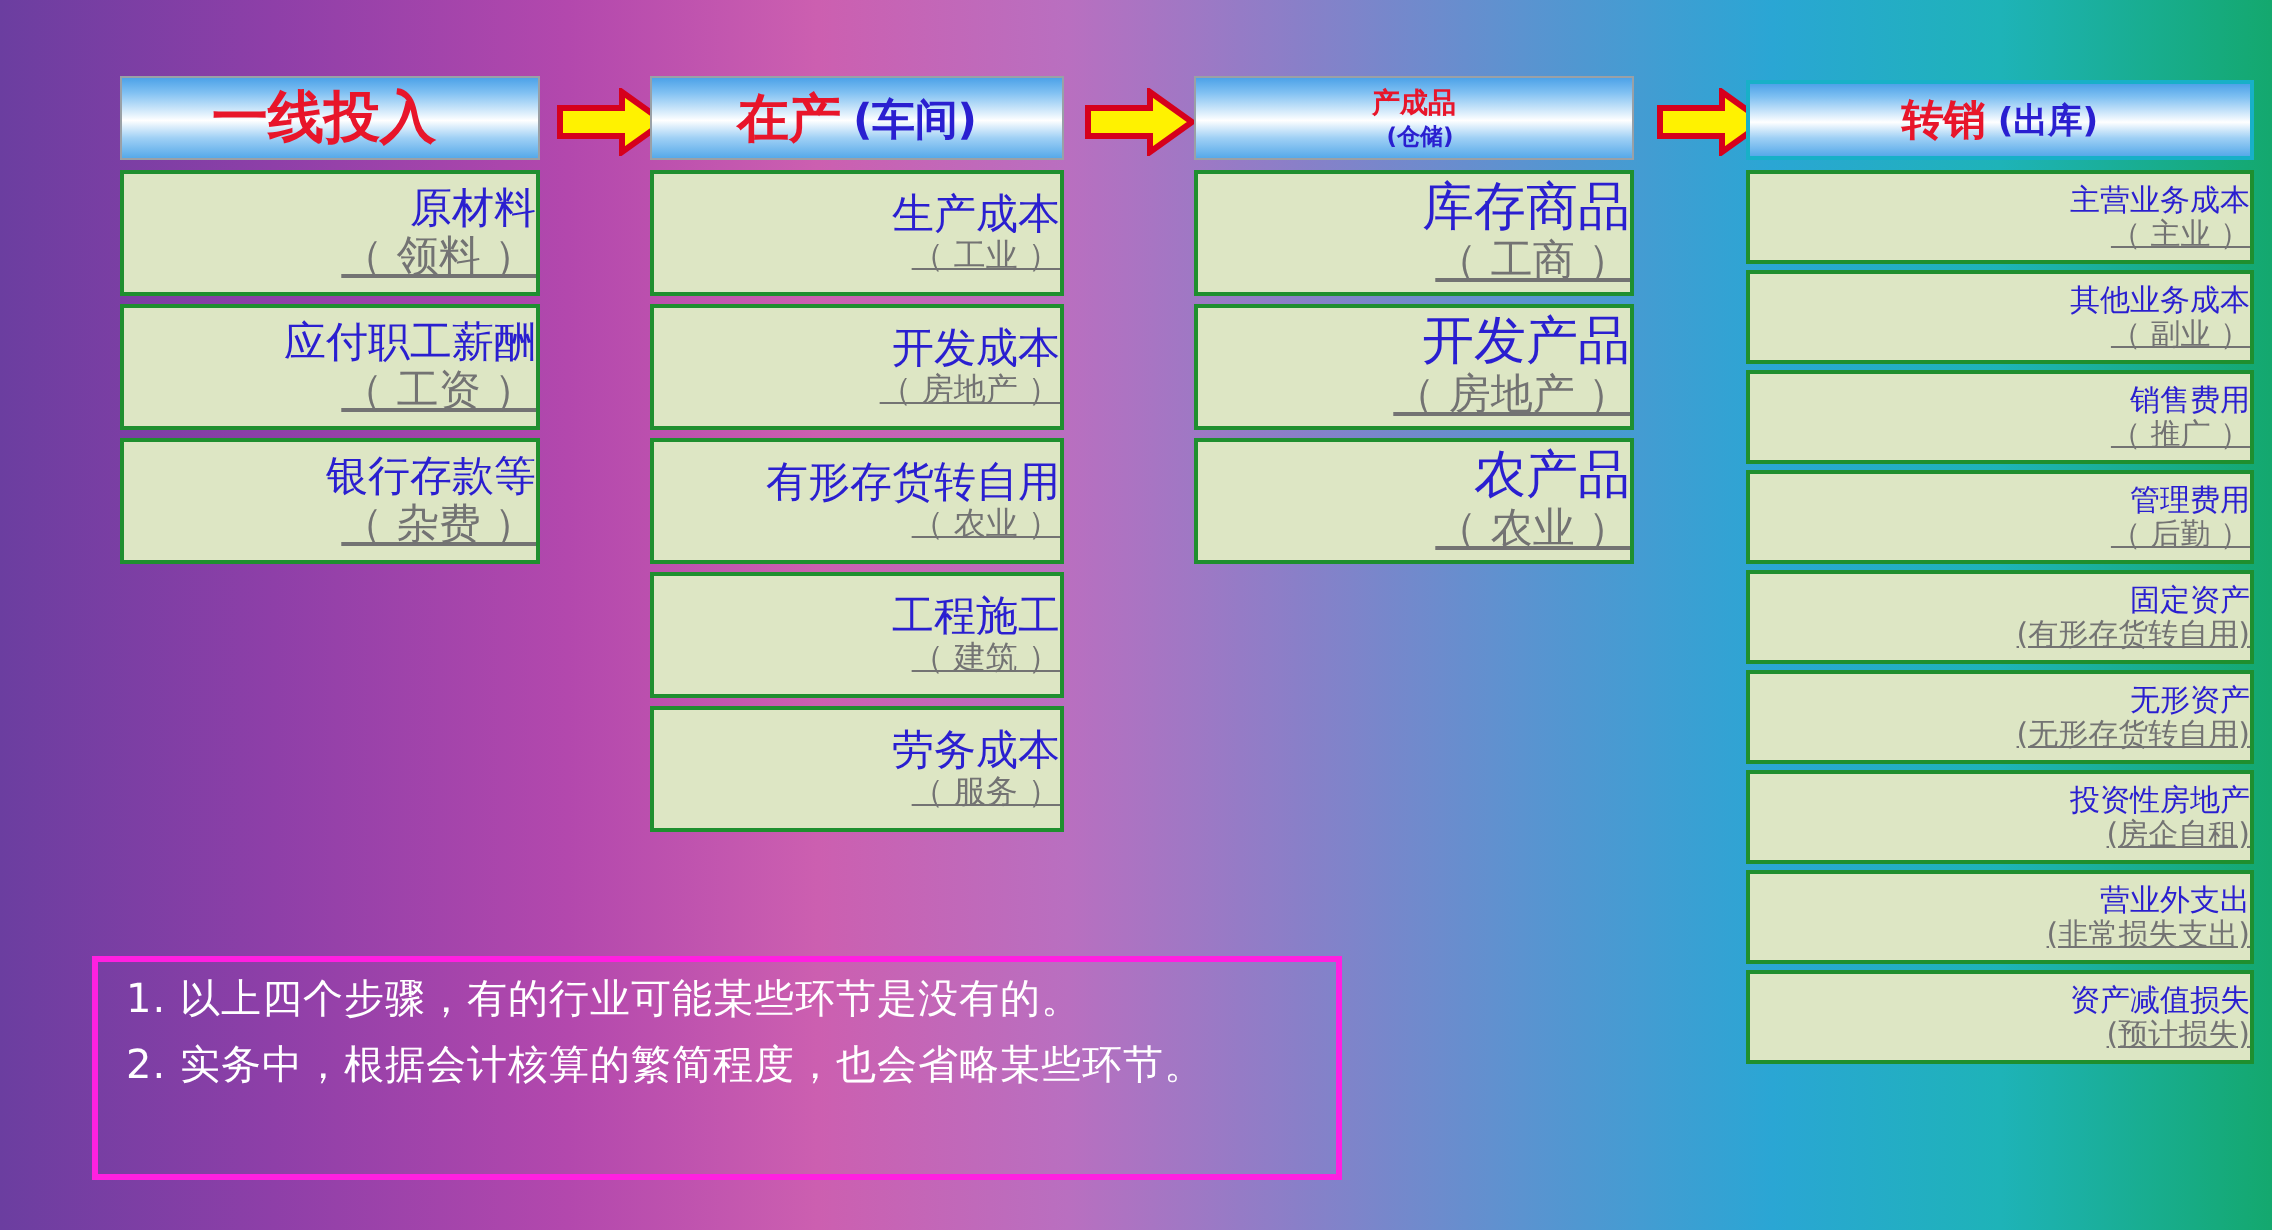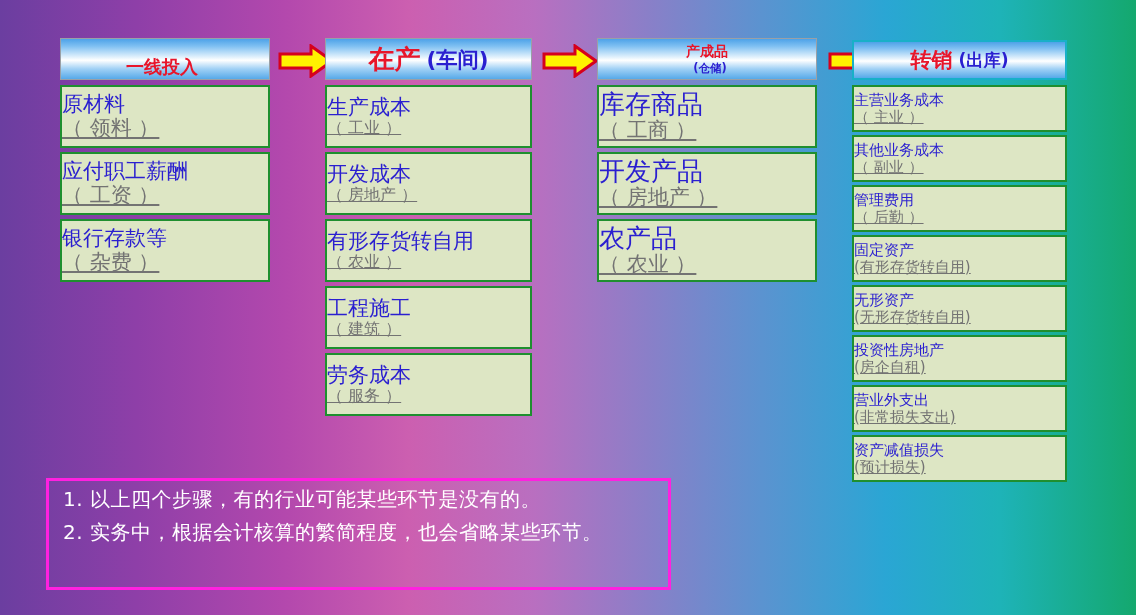--- a/index.html
+++ b/index.html
@@ -64,58 +64,58 @@
     font-weight: bold;
   }
 
   
   .item {
     box-sizing: border-box;
     border: 2px solid #1f8f2f;
     background: #dde6c4;
     display: flex;
     flex-direction: column;
-    align-items: flex-start;
+    align-items: flex-end;
     justify-content: center;
     text-align: center;
     line-height: 1.12;
   }
   .line-top {
     color: #2a1fd0;
     white-space: nowrap;
   }
   .line-bot {
     color: #737373;
     white-space: nowrap;
     text-decoration: underline;
   }
 
   
   #col1 { left: 60px; top: 38px; width: 210px; }
-  #col1 .head-box { font-size: 18px; align-items: flex-end; }
+  #col1 .head-box { font-size: 28px; }
   #col1 .item { height: 63px; margin-bottom: 4px; }
   #col1 .line-top { font-size: 21px; }
   #col1 .line-bot { font-size: 21px; }
 
   
   #col2 { left: 325px; top: 38px; width: 207px; }
   #col2 .head-box { font-size: 26px; }
   #col2 .item { height: 63px; margin-bottom: 4px; }
   #col2 .line-top { font-size: 21px; }
   #col2 .line-bot { font-size: 16px; }
 
   
   #col3 { left: 597px; top: 38px; width: 220px; }
   #col3 .head-box { font-size: 14px; flex-direction: column; }
   #col3 .item { height: 63px; margin-bottom: 4px; }
   #col3 .line-top { font-size: 26px; }
   #col3 .line-bot { font-size: 21px; }
 
   
-  #col4 { left: 852px; top: 40px; width: 215px; }
+  #col4 { left: 873px; top: 40px; width: 254px; }
   #col4 .head-box { font-size: 21px; height: 40px; margin-bottom: 5px; }
   #col4 .item { height: 47px; margin-bottom: 3px; }
   #col4 .line-top { font-size: 15px; }
   #col4 .line-bot { font-size: 15px; }
 
   
   .head-sub { margin-left: 6px; font-size: 0.82em; }
 
   
   .arrow {
@@ -242,20 +242,24 @@
     </div>
     <div class="item">
       <span class="line-top">主营业务成本</span>
       <span class="line-bot">（ 主业 ）</span>
     </div>
     <div class="item">
       <span class="line-top">其他业务成本</span>
       <span class="line-bot">（ 副业 ）</span>
     </div>
     <div class="item">
+      <span class="line-top">销售费用</span>
+      <span class="line-bot">（ 推广 ）</span>
+    </div>
+    <div class="item">
       <span class="line-top">管理费用</span>
       <span class="line-bot">（ 后勤 ）</span>
     </div>
     <div class="item">
       <span class="line-top">固定资产</span>
       <span class="line-bot">(有形存货转自用)</span>
     </div>
     <div class="item">
       <span class="line-top">无形资产</span>
       <span class="line-bot">(无形存货转自用)</span>

